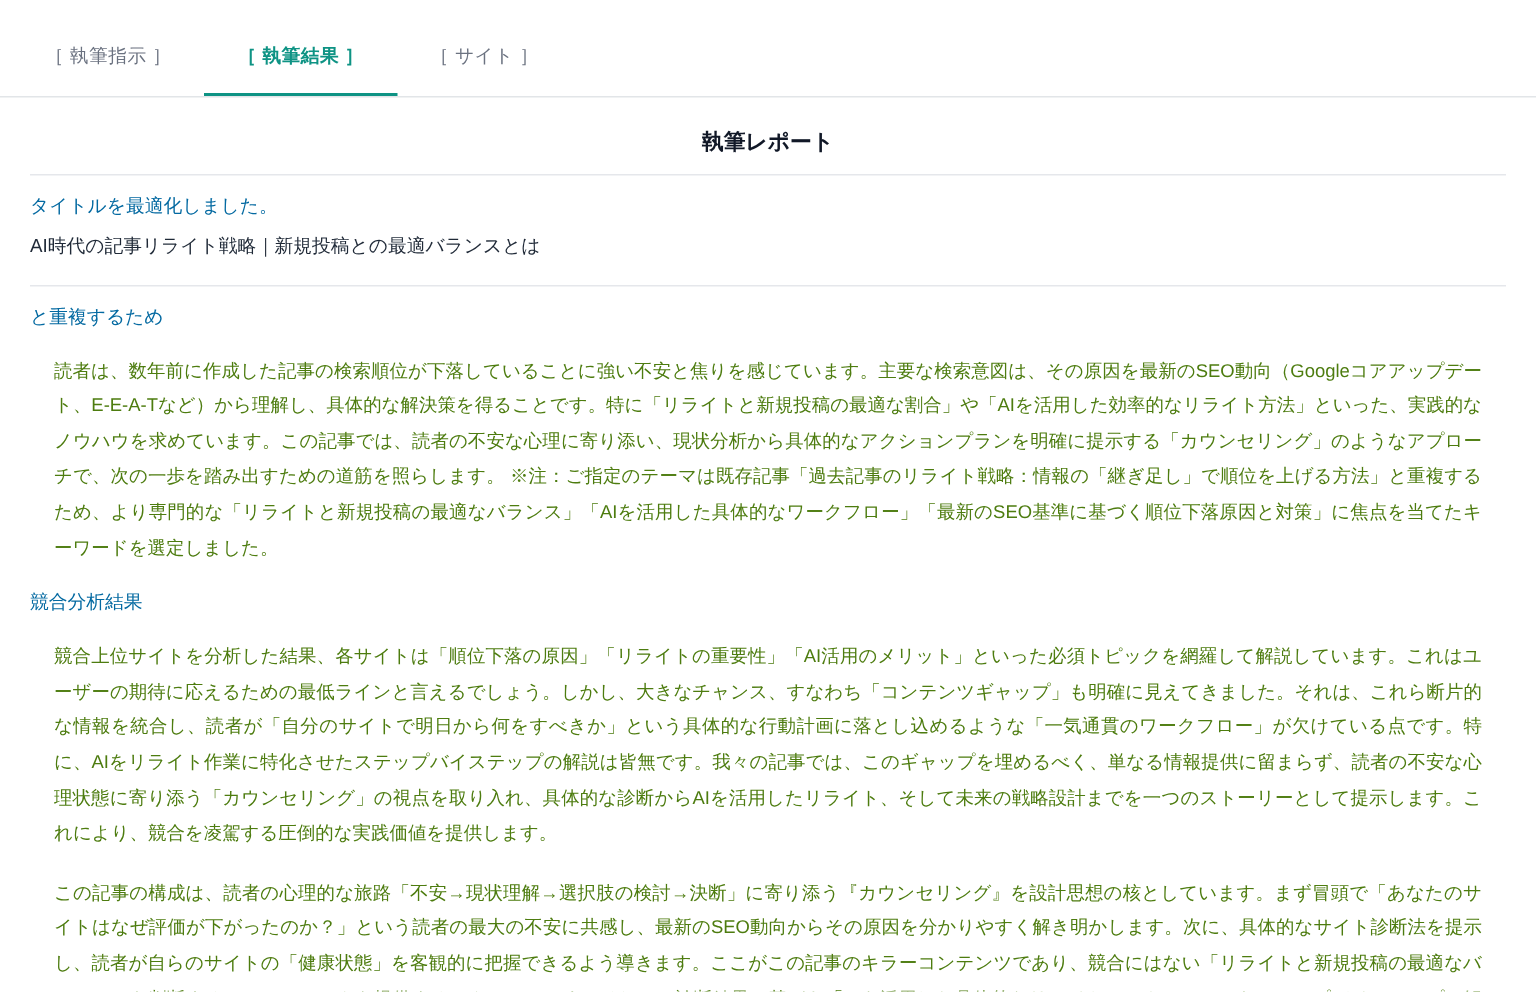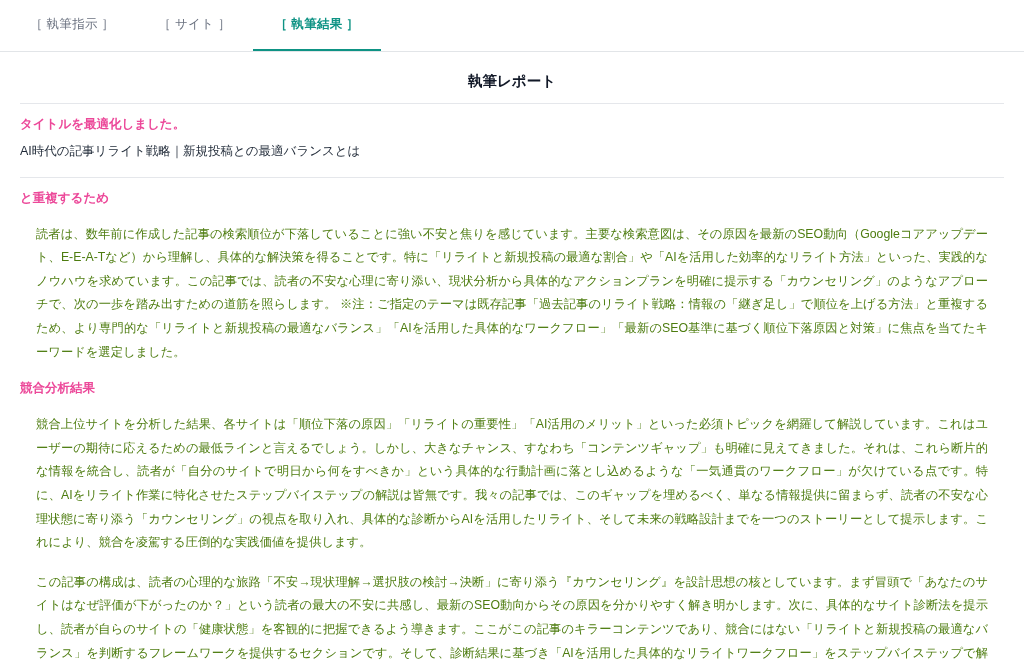--- a/index.html
+++ b/index.html
@@ -13,20 +13,21 @@
     color: #1f2937;
     overflow: hidden;
   }
   .tabbar {
     display: flex;
     align-items: stretch;
     height: 52px;
     border-bottom: 1px solid #e2e5e8;
     background: #ffffff;
     padding-left: 8px;
+    margin-top: 13px;
   }
   .tab {
     display: flex;
     align-items: center;
     justify-content: center;
     padding: 0 22px;
     font-size: 12.5px;
     color: #6b7280;
     letter-spacing: .3px;
     border-bottom: 2px solid transparent;
@@ -50,22 +51,22 @@
     margin: 4px 0 12px 0;
     text-align: center;
   }
   .hr {
     border: 0;
     border-top: 1px solid #e5e7eb;
     margin: 10px 0 12px 0;
   }
   .section-label {
     font-size: 12.5px;
-    font-weight: bold;
-    color: #ec4899;
+    font-weight: normal;
+    color: #0369a1;
     margin: 0 0 7px 0;
   }
   .body-text {
     font-size: 12.3px;
     line-height: 1.92;
     color: #4d7c0f;
     text-align: justify;
     margin: 16px;
   }
   .title-opt-text {
@@ -74,22 +75,22 @@
     margin: 0;
     line-height: 1.8;
   }
   .block { margin-bottom: 14px; }
 </style>
 </head>
 <body>
 
 <div class="tabbar">
   <div class="tab">［ 執筆指示 ］</div>
+  <div class="tab active">［ 執筆結果 ］</div>
   <div class="tab">［ サイト ］</div>
-  <div class="tab active">［ 執筆結果 ］</div>
 </div>
 
 <div class="page">
 
   <div class="page-title">執筆レポート</div>
   <hr class="hr">
 
   <div class="block">
     <div class="section-label">タイトルを最適化しました。</div>
     <p class="title-opt-text">AI時代の記事リライト戦略｜新規投稿との最適バランスとは</p>

